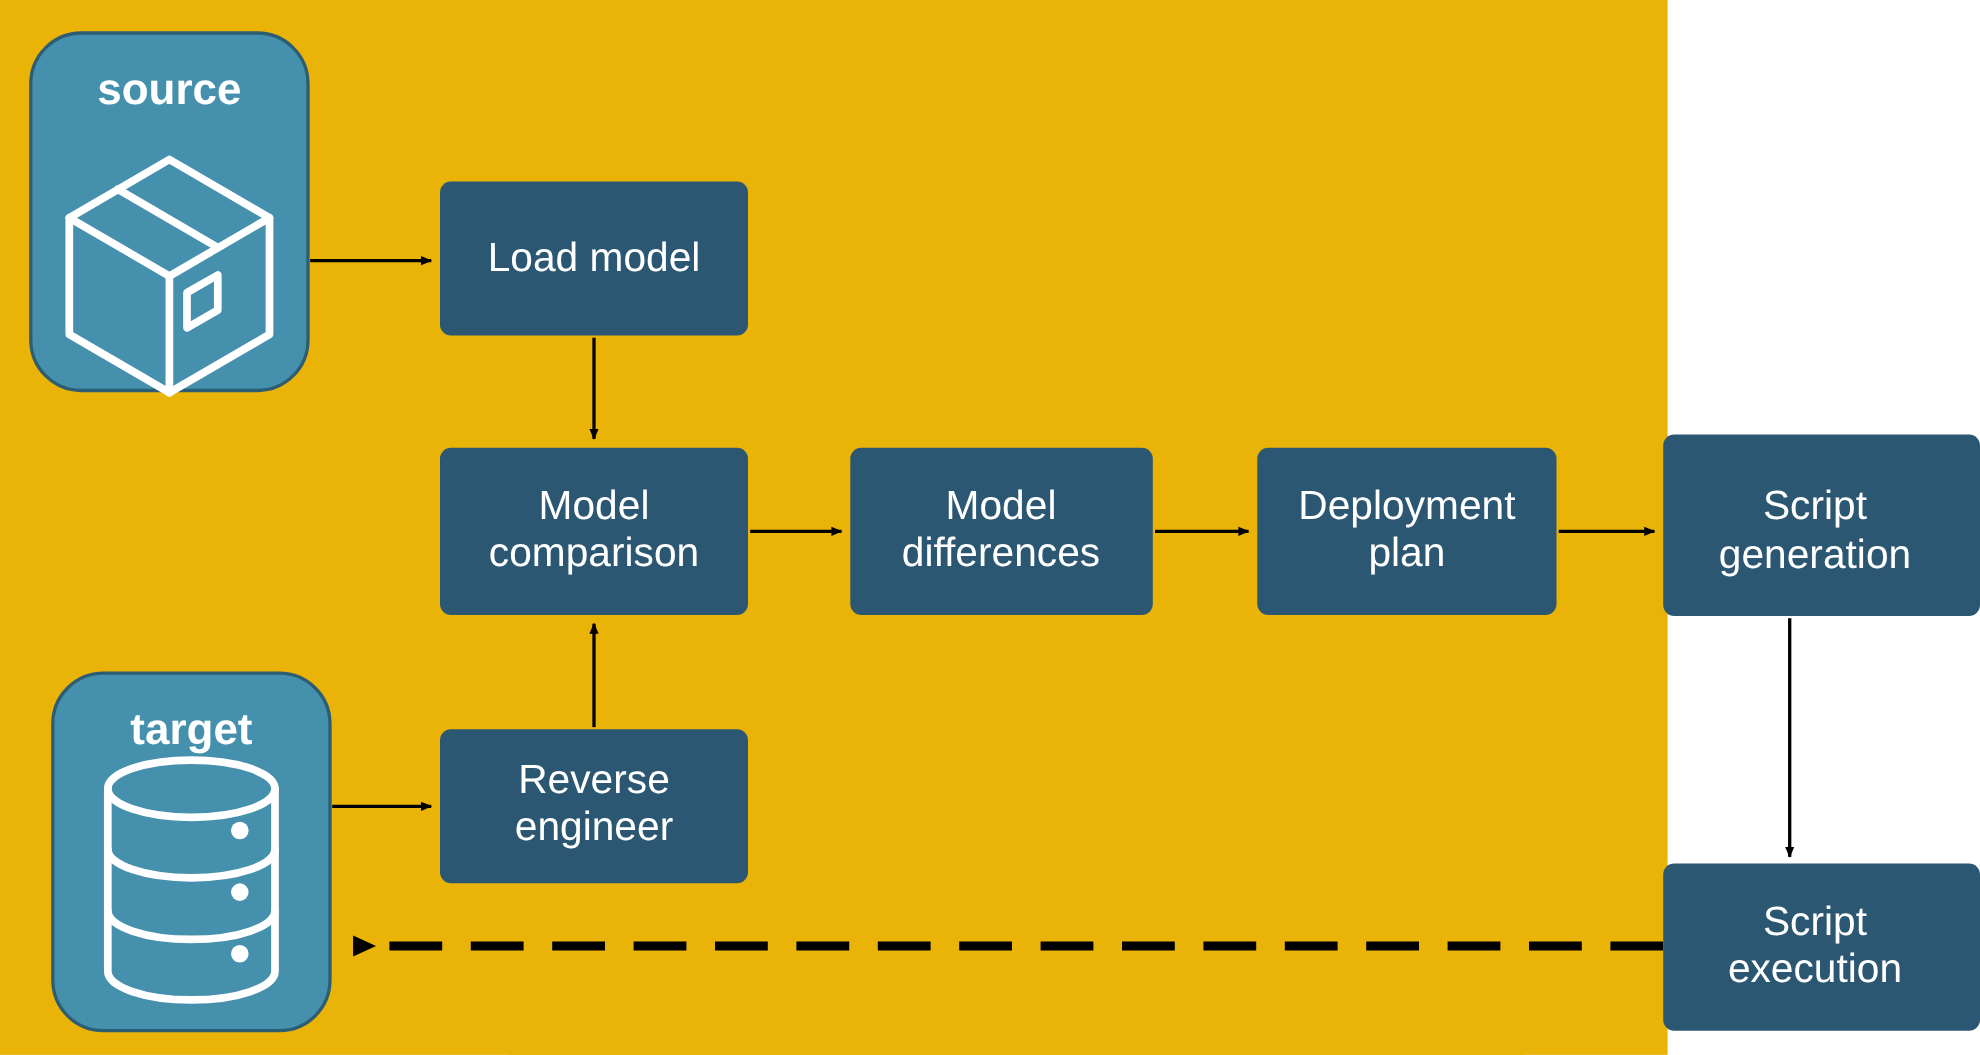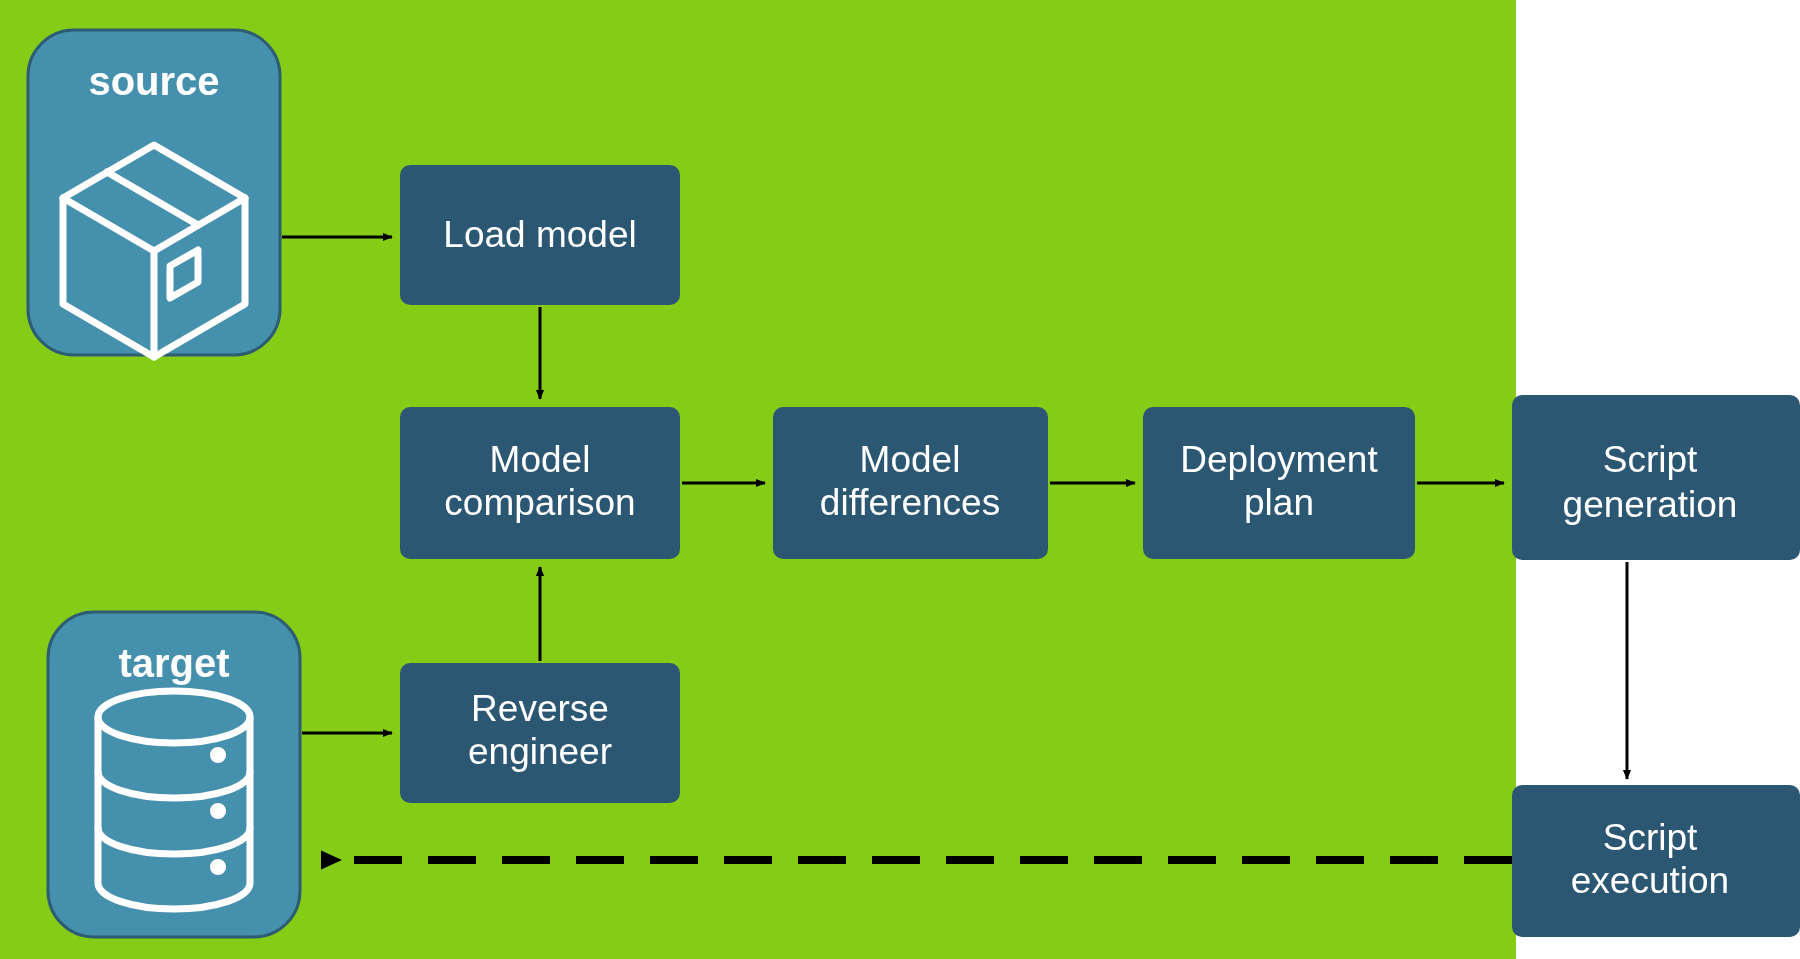--- a/index.html
+++ b/index.html
@@ -10,21 +10,21 @@
   body {
     width: 1800px;
     height: 959px;
     overflow: hidden;
     font-family: "Liberation Sans", sans-serif;
   }
   #diagram-root {
     position: relative;
     width: 1516px;
     height: 959px;
-    background: #84cc16;
+    background: #eab308;
   }
   svg.diagram {
     display: block;
     width: 1800px;
     height: 959px;
   }
   .proc-label {
     font-family: "Liberation Sans", sans-serif;
     font-size: 37px;
     fill: #ffffff;

